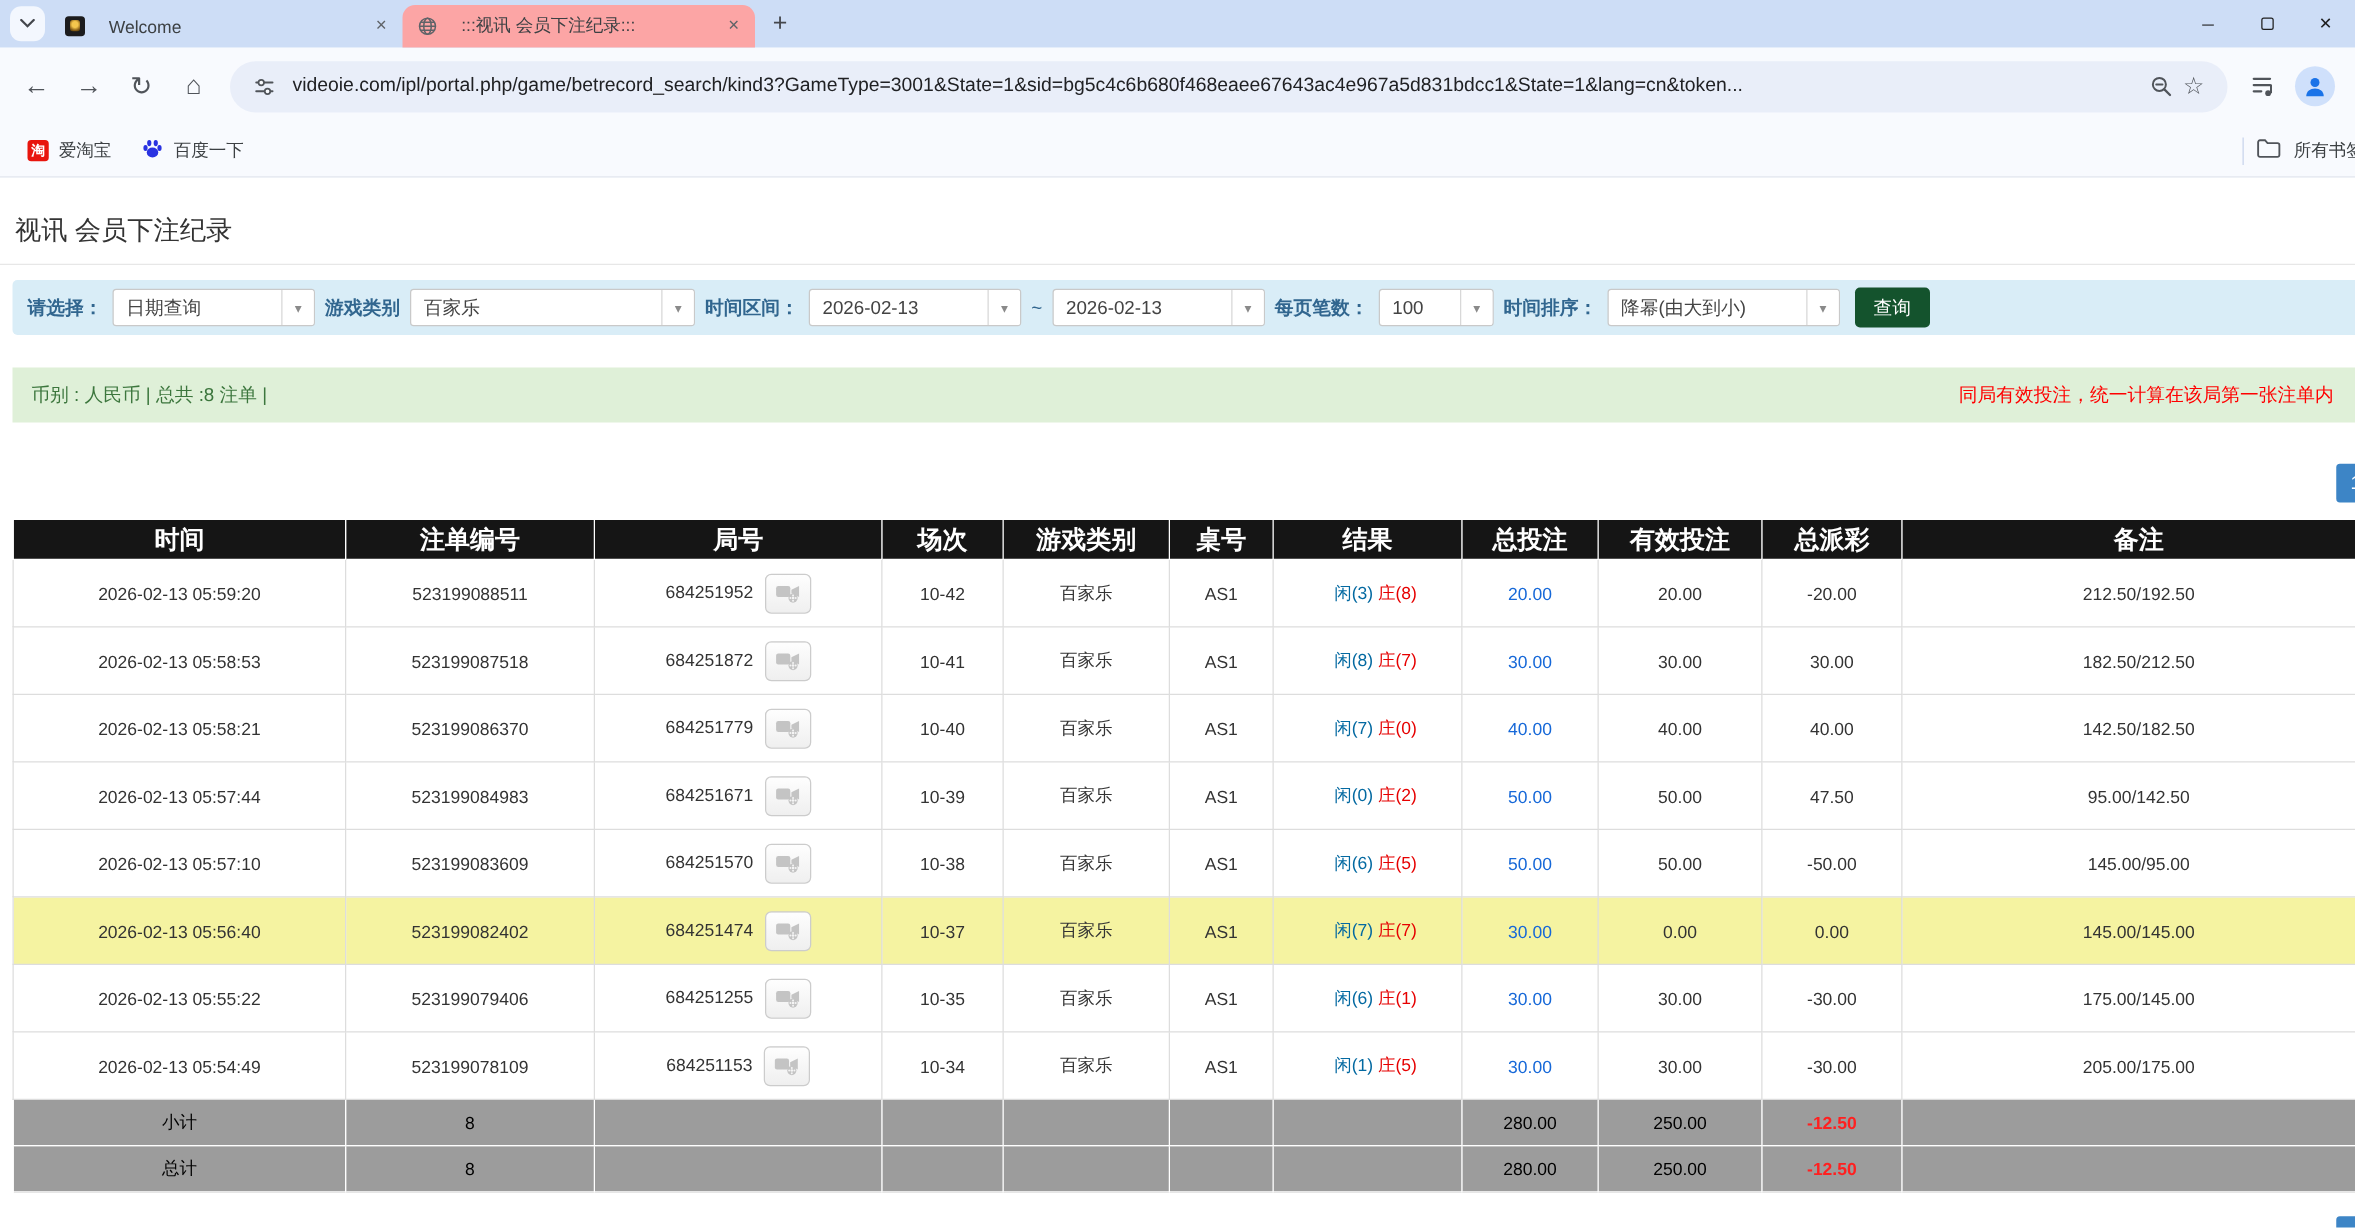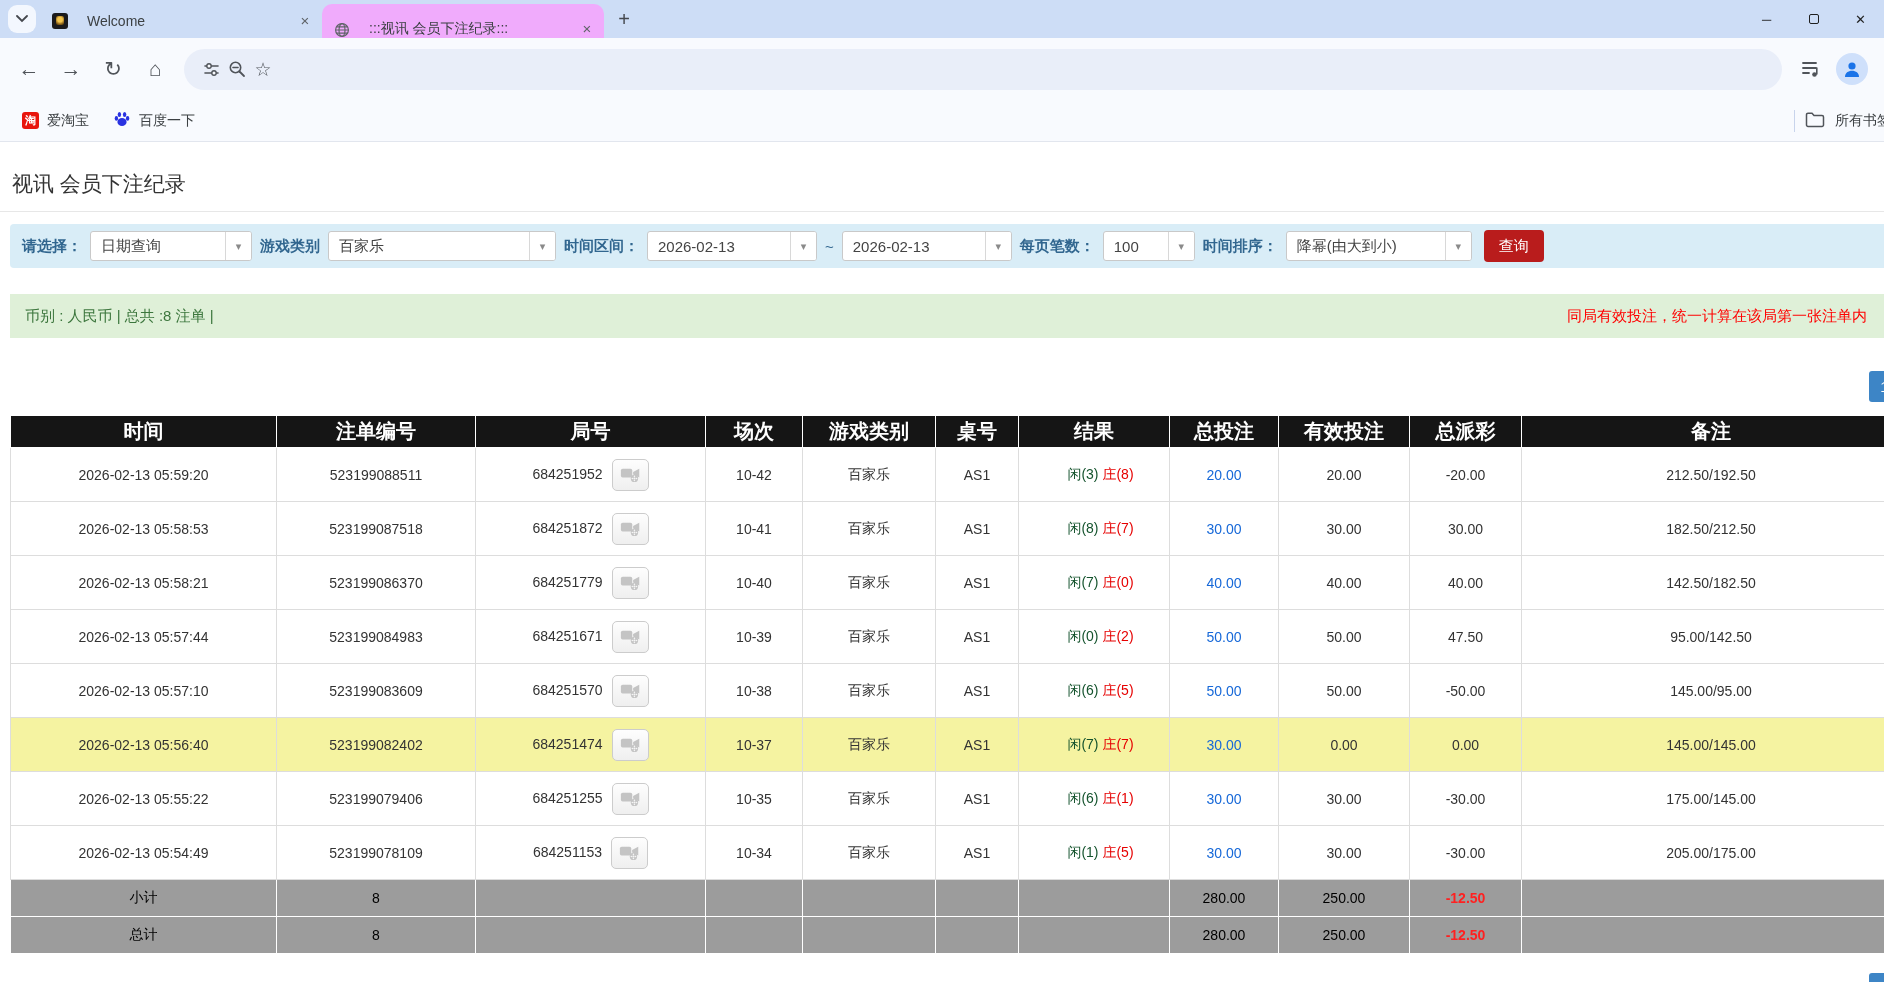--- a/index.html
+++ b/index.html
@@ -5,21 +5,21 @@
   * { box-sizing: border-box; margin: 0; padding: 0; }
   html,body { width:1884px; height:982px; overflow:hidden; }
   body { font-family:"Liberation Sans","DejaVu Sans",sans-serif; background:#fff; position:relative; }
 
   
   .tabstrip { height:38px; background:#cdddf6; display:flex; align-items:flex-end; position:relative; }
   .tab-search { width:28px;height:28px; margin:0 4px 5px 8px; background:#f3f7fe; border-radius:9px;
                 display:flex; align-items:center; justify-content:center; }
   .tab { height:34px; width:282px; display:flex; align-items:center; padding:0 8px 0 12px;
          border-radius:10px 10px 0 0; color:#3c4043; font-size:14px; }
-  .tab.active { background:#f0abfc;align-items:flex-end; }
+  .tab.active { background:#fca5a5; }
   .tab-label { flex:1; white-space:nowrap; overflow:hidden; text-overflow:ellipsis; margin:0 19px; }
   .tab-close { width:18px; height:18px; line-height:17px; text-align:center; border-radius:50%;
                color:#5f6368; font-size:15px; flex:0 0 auto; }
   .fav { width:16px; height:16px; flex:0 0 auto; }
   .fav-welcome { background:#1b1b1d; border-radius:3px; position:relative; }
   .fav-welcome::after { content:""; position:absolute; left:4px; top:3px; width:8px; height:9px;
                         background:radial-gradient(circle at 50% 40%, #f4c64d 0 35%, #8a6018 70%, #3a2c08 100%);
                         border-radius:2px; }
   .newtab { width:28px; height:28px; margin:0 0 5px 6px; display:flex; align-items:center; justify-content:center;
             font-size:20px; color:#44474d; }
@@ -55,40 +55,40 @@
   .filter-bar { margin:12px 0 0 10px; width:1890px; height:44px; background:#d9edf7; border-radius:4px;
                 display:flex; align-items:center; padding:0 12px; font-size:15px; gap:8px; }
   .flabel { color:#31668f; font-weight:bold; white-space:nowrap; }
   .combo { background:#fff; border:1px solid #c9c9c9; border-radius:3px; height:30px; display:flex;
            align-items:center; overflow:hidden; flex:0 0 auto; }
   .combo .val { flex:1; padding:0 10px; color:#444; font-size:15px; white-space:nowrap; }
   .combo .arr { width:26px; align-self:stretch; border-left:1px solid #d8d8d8; display:flex; align-items:center;
                 justify-content:center; color:#8a8a8a; font-size:11px; background:#fff; }
   .w-qt{width:162px}.w-game{width:228px}.w-date{width:170px}.w-ps{width:92px}.w-sort{width:186px}
   .tilde { color:#31668f; }
-  .search-btn { background:#b91c1c; color:#fff; border:none; border-radius:4px; height:32px; padding:0 15px;
+  .search-btn { background:#14532d; color:#fff; border:none; border-radius:4px; height:32px; padding:0 15px;
                 font-size:15px; margin-left:4px; }
 
   .summary-bar { margin:26px 0 0 10px; width:1890px; height:44px; background:#dff0d8; display:flex;
                  align-items:center; padding:0 15px; font-size:15px; color:#3c763d; position:relative; }
   .summary-right { position:absolute; right:33px; color:#ff0000; }
 
   .pager-row { width:1900px; display:flex; justify-content:flex-end; margin-top:33px; }
   .pager { width:31px; height:31px; background:#3d85c6; border-radius:3px; color:#fff; font-size:15px;
            display:flex; align-items:center; justify-content:center; }
   .pager-row.bottom { margin-top:19px; }
 
   table.bet { margin:13px 0 0 10px; width:1890px; border-collapse:collapse; table-layout:fixed; font-size:14px; }
   table.bet th { background:#151515; color:#fff; font-size:20px; font-weight:bold; height:32px;
                  border:1px solid #fff; text-align:center; }
   table.bet td { border:1px solid #ddd; height:54px; text-align:center; color:#333; background:#fff; }
   tr.highlight td { background:#f5f3a1; }
   .amt-blue { color:#1668d8; }
   .neg { color:#e60000; }
-  .xian { color:#14532d;margin-left:13px; }
+  .xian { color:#0369a1;margin-left:13px; }
   .zhuang { color:#e60000; }
   .cam-btn { display:inline-flex; width:37px; height:32px; border:1px solid #ccc; border-radius:5px;
              background:linear-gradient(#fefefe,#efefef); align-items:center; justify-content:center;
              margin-left:9px; vertical-align:middle; }
   tr.summary td { background:#9c9c9c; color:#000000; border:1px solid #fff; height:37px; }
   tr.summary td.sneg { color:#ff2020; font-weight:bold; }
 </style>
 </head>
 <body>
 
@@ -135,20 +135,21 @@
     <span class="pill-ic">
       <svg width="17" height="17" viewBox="0 0 17 17">
           <g stroke="#50545a" stroke-width="1.6" stroke-linecap="round">
             <line x1="2" y1="5" x2="15" y2="5"></line>
             <line x1="2" y1="12" x2="15" y2="12"></line>
           </g>
           <circle cx="6" cy="5" r="2.2" fill="#f8fafe" stroke="#50545a" stroke-width="1.4"></circle>
           <circle cx="11" cy="12" r="2.2" fill="#f8fafe" stroke="#50545a" stroke-width="1.4"></circle>
         </svg>
     </span>
+    <span class="omni-url">videoie.com/ipl/portal.php/game/betrecord_search/kind3?GameType=3001&amp;State=1&amp;sid=bg5c4c6b680f468eaee67643ac4e967a5d831bdcc1&amp;State=1&amp;lang=cn&amp;token...</span>
     <span class="pill-ic">
       <svg width="18" height="18" viewBox="0 0 18 18">
           <circle cx="7.5" cy="7.5" r="5.2" fill="none" stroke="#50545a" stroke-width="1.6"></circle>
           <line x1="11.5" y1="11.5" x2="16" y2="16" stroke="#50545a" stroke-width="1.8" stroke-linecap="round"></line>
           <line x1="5" y1="7.5" x2="10" y2="7.5" stroke="#50545a" stroke-width="1.6" stroke-linecap="round"></line>
         </svg>
     </span>
     <span class="pill-ic star">☆</span>
   </div>
   <div class="nav-ic">

